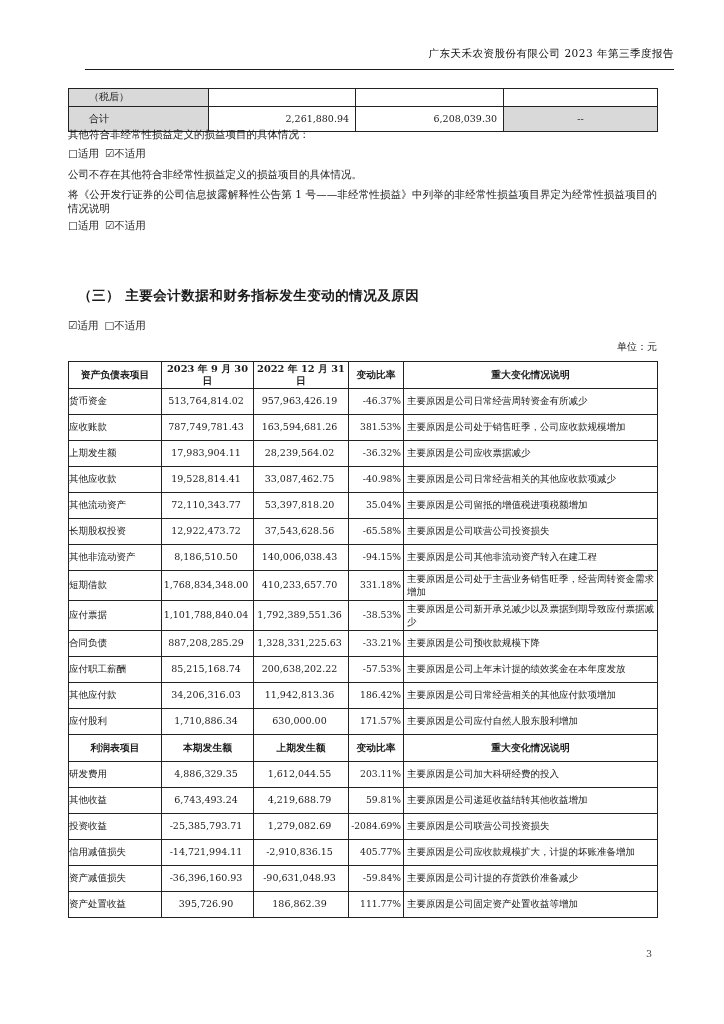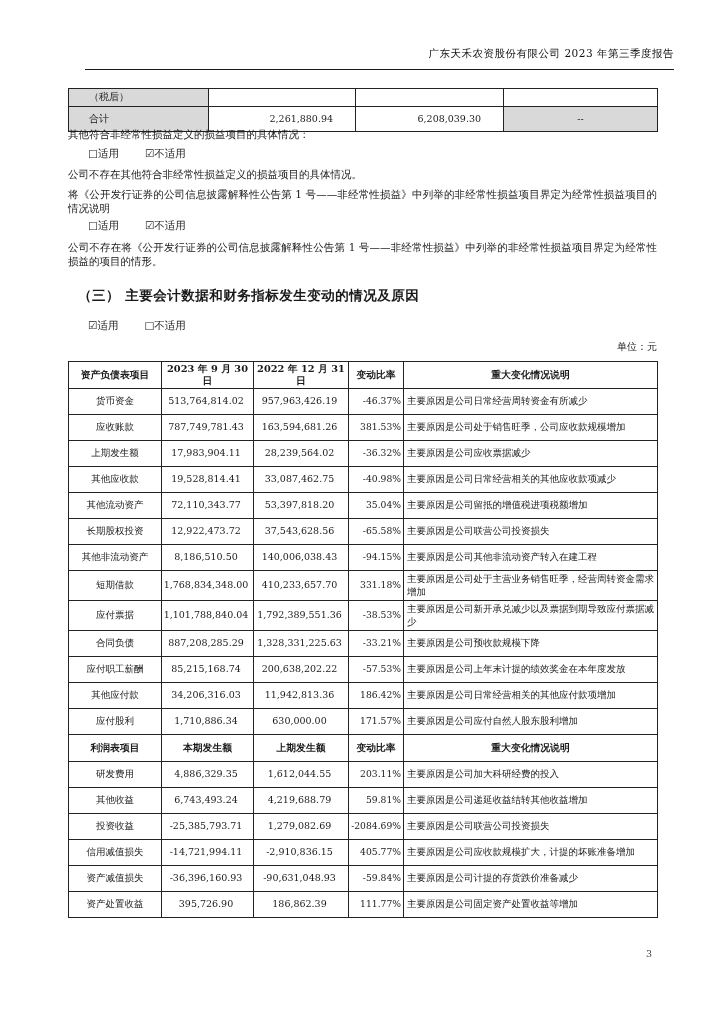--- a/index.html
+++ b/index.html
@@ -15,38 +15,38 @@
   table { border-collapse:collapse; table-layout:fixed; }
   td,th { border:1px solid #222; vertical-align:middle; font-size:9.5px; line-height:12.5px;
           overflow:hidden; }
 
   
   .carry-table { position:absolute; top:88px; left:68px; width:589px; }
   .carry-table td { height:18px; }
   .carry-table tr.total-row td { height:25px; }
   .shade { background:#d9d9d9; }
   .cell-label { text-align:left; padding-left:20px; font-size:10px; }
-  .cell-num   { text-align:right; padding-right:22px; }
+  .cell-num   { text-align:right; padding-right:6px; }
   .cell-dash  { text-align:center; }
 
   
   .para { position:absolute; left:68px; width:589px; font-size:10.5px; line-height:14px;
           text-align:justify; }
   .checkline { position:absolute; left:68px; width:589px; font-size:10.5px; }
-  .checkline span { margin-right:6px;margin-left:20px; }
+  .checkline span { margin-right:6px; }
 
   .section-heading { position:absolute; left:78px; width:560px; font-size:13.5px;
                      font-weight:bold; letter-spacing:0.5px; }
   .unit-label { position:absolute; left:68px; width:589px; text-align:right; font-size:10px; }
 
   
   .main-table { position:absolute; top:361px; left:68px; width:589px; }
   .main-table th { height:27px; font-weight:bold; text-align:center; font-size:9.8px; }
   .main-table td { height:26px; }
-  .c-item { text-align:center; }
+  .c-item { }
   .c-num  { text-align:center; padding-right:3px; }
   .c-chg  { text-align:right; padding-right:2px; font-size:9.2px; }
   .c-rsn  { text-align:left; padding:2px 3px; }
 
   .page-number { position:absolute; top:948px; left:646px; font-size:9.5px; color:#444; }
 </style>
 </head>
 <body>
 
 <div class="page">
@@ -84,21 +84,20 @@
   </div>
 
   <div class="para" style="top:167px">公司不存在其他符合非经常性损益定义的损益项目的具体情况。</div>
 
   <div class="para" style="top:187px">将《公开发行证券的公司信息披露解释性公告第 1 号——非经常性损益》中列举的非经常性损益项目界定为经常性损益项目的情况说明</div>
 
   <div class="checkline" style="top:219px">
     <span>□适用</span><span>☑不适用</span>
   </div>
 
-  <div class="para" style="top:240px">公司不存在将《公开发行证券的公司信息披露解释性公告第 1 号——非经常性损益》中列举的非经常性损益项目界定为经常性损益的项目的情形。</div>
 
   <h2 class="section-heading" style="top:287px">（三） 主要会计数据和财务指标发生变动的情况及原因</h2>
 
   <div class="checkline" style="top:319px">
     <span>☑适用</span><span>□不适用</span>
   </div>
 
   <div class="unit-label" style="top:340px">单位：元</div>
 
   <table class="main-table">

